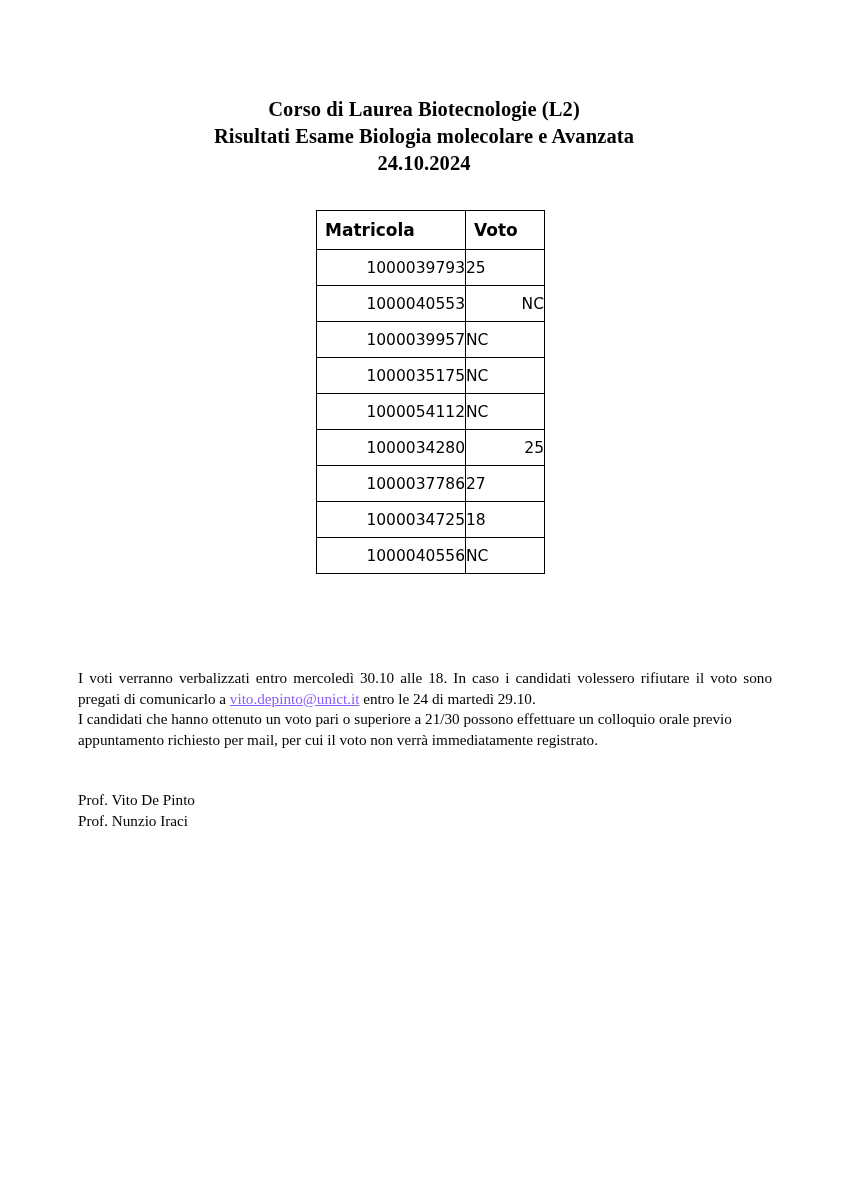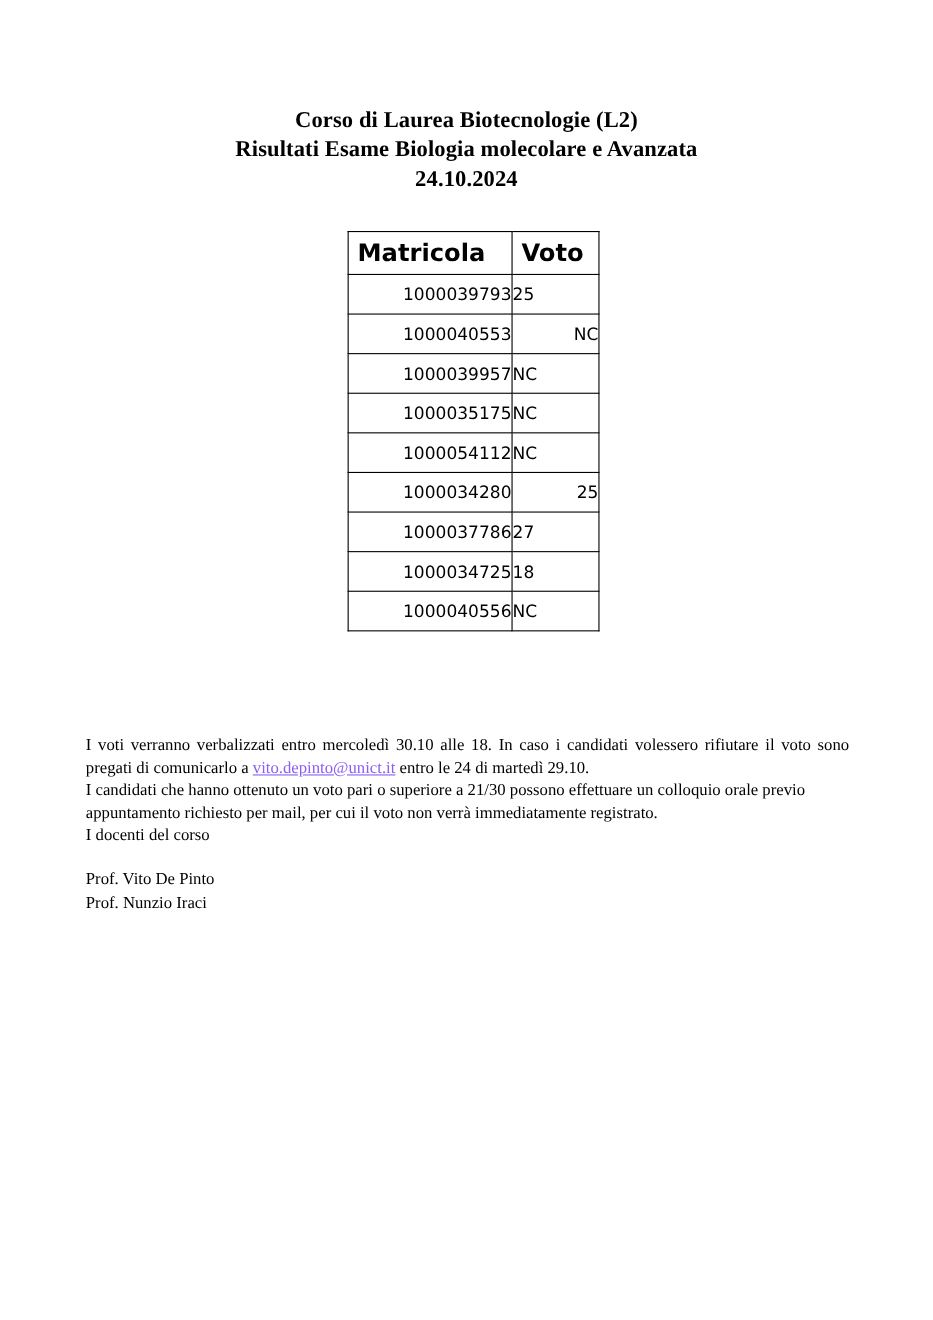--- a/index.html
+++ b/index.html
@@ -47,21 +47,21 @@
   table.results td, table.results th {
     border: 1px solid #000000;
     padding: 0;
     height: 35px;
     vertical-align: middle;
   }
   table.results th {
     font-weight: bold;
     text-align: left;
     padding-left: 8px;
-    font-size: 22px;
+    font-size: 17px;
     height: 38px;
   }
   th.col-matricola { width: 140px; }
   th.col-voto { width: 70px; margin-top: 28px; }
   td.matricola {
     width: 140px;
     text-align: right;
     padding-right: 6px;
   }
   td.voto {
@@ -154,21 +154,20 @@
       <tr>
         <td class="matricola">1000040556</td>
         <td class="voto left">NC</td>
       </tr>
     </tbody>
   </table>
 
   <div class="body-text">
     <p class="para-justify"><span>I voti verranno verbalizzati entro mercoledì 30.10 alle 18. In caso i candidati volessero rifiutare il voto sono pregati di comunicarlo a </span><a class="email" href="#">vito.depinto@unict.it</a><span> entro le 24 di martedì 29.10.</span></p>
     <p>I candidati che hanno ottenuto un voto pari o superiore a 21/30 possono effettuare un colloquio orale previo appuntamento richiesto per mail, per cui il voto non verrà immediatamente registrato.</p>
-    <p>I docenti del corso</p>
   </div>
 
   <div class="signature">
     <div>Prof. Vito De Pinto</div>
     <div>Prof. Nunzio Iraci</div>
   </div>
 
 </div>
 
 </body></html>

